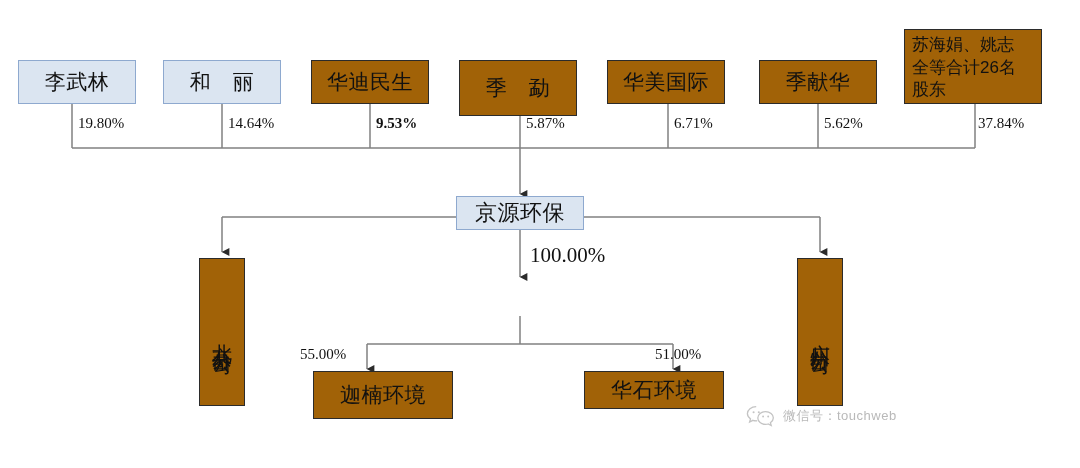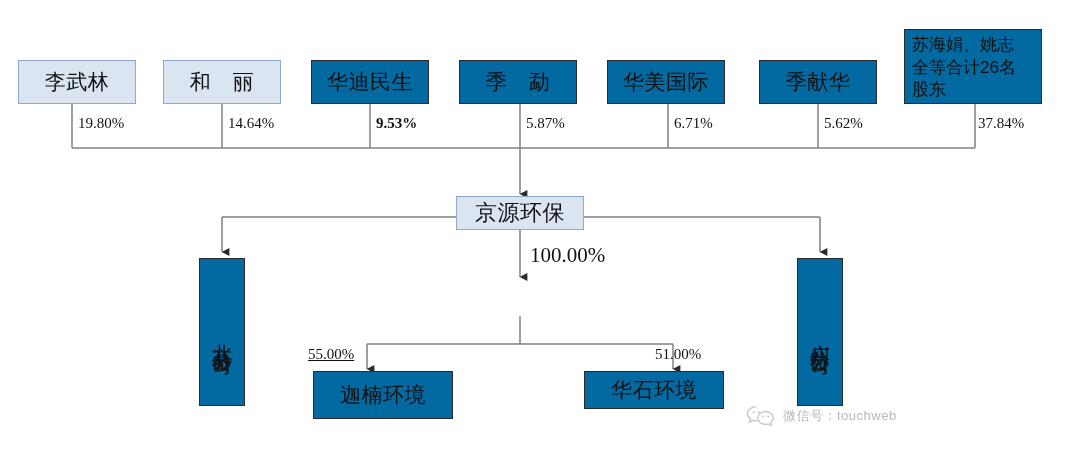--- a/index.html
+++ b/index.html
@@ -28,21 +28,21 @@
     pointer-events: none;
   }
 
   
   .node {
     position: absolute;
     box-sizing: border-box;
     display: flex;
     align-items: center;
     justify-content: center;
-    background: #0369a1;
+    background: #a16207;
     border: 1.6px solid #2b2b2b;
     font-family: "Liberation Sans", "DejaVu Sans", sans-serif;
     font-size: 21px;
     line-height: 1.25;
     color: #111111;
     letter-spacing: 0.5px;
     white-space: pre;
     z-index: 3;
   }
   .node.blue {
@@ -133,21 +133,21 @@
       <path d="M520,316 L520,344"></path>
       <path d="M367,344 L673,344"></path>
       <path d="M367,344 L367,369" marker-end="url(#arrowDown)"></path>
       <path d="M673,344 L673,369" marker-end="url(#arrowDown)"></path>
     </g>
   </svg>
 
   <div class="node blue" style="left:18px; top:60px; width:118px; height:44px;">李武林</div>
   <div class="node blue" style="left:163px; top:60px; width:118px; height:44px;">和　丽</div>
   <div class="node" style="left:311px; top:60px; width:118px; height:44px;">华迪民生</div>
-  <div class="node" style="left:459px; top:60px; width:118px; height:44px;">季　勐</div>
+  <div class="node" style="left:459px; top:60px; width:118px; height:56px;">季　勐</div>
   <div class="node" style="left:607px; top:60px; width:118px; height:44px;">华美国际</div>
   <div class="node" style="left:759px; top:60px; width:118px; height:44px;">季献华</div>
   <div class="node multiline" style="left:904px; top:29px; width:138px; height:75px;">苏海娟、姚志
 全等合计26名
 股东</div>
 
   <div class="pct" style="left:78px; top:115px;">19.80%</div>
   <div class="pct" style="left:228px; top:115px;">14.64%</div>
   <div class="pct" style="left:376px; top:115px;font-weight:bold;">9.53%</div>
   <div class="pct" style="left:526px; top:115px;">5.87%</div>
@@ -155,21 +155,21 @@
   <div class="pct" style="left:824px; top:115px;">5.62%</div>
   <div class="pct" style="left:978px; top:115px;">37.84%</div>
 
   <div class="node blue" style="left:456px; top:196px; width:128px; height:34px; font-size:22px;">京源环保</div>
 
   <div class="node vertical" style="left:199px; top:258px; width:46px; height:148px;">北京分公司</div>
   <div class="node vertical" style="left:797px; top:258px; width:46px; height:148px;">广州分公司</div>
 
   <div class="pct mid" style="left:530px; top:243px;">100.00%</div>
 
-  <div class="pct" style="left:308px; top:346px;text-decoration:underline;">55.00%</div>
+  <div class="pct" style="left:300px; top:346px;">55.00%</div>
   <div class="node" style="left:313px; top:371px; width:140px; height:48px;">迦楠环境</div>
 
   <div class="pct" style="left:655px; top:346px;">51.00%</div>
   <div class="node" style="left:584px; top:371px; width:140px; height:38px;">华石环境</div>
 
   <div id="watermark">
     <svg width="30" height="24" viewBox="0 0 30 24" xmlns="http://www.w3.org/2000/svg">
       <g fill="none" stroke="#c4c4c4" stroke-width="1.3">
         <path d="M10.2,2.6 C5.3,2.6 1.4,5.8 1.4,9.6 c0,2.1 1.2,4.0 3.1,5.3
                  L3.6,18.0 L6.9,16.3 c1.0,0.3 2.1,0.5 3.3,0.5

